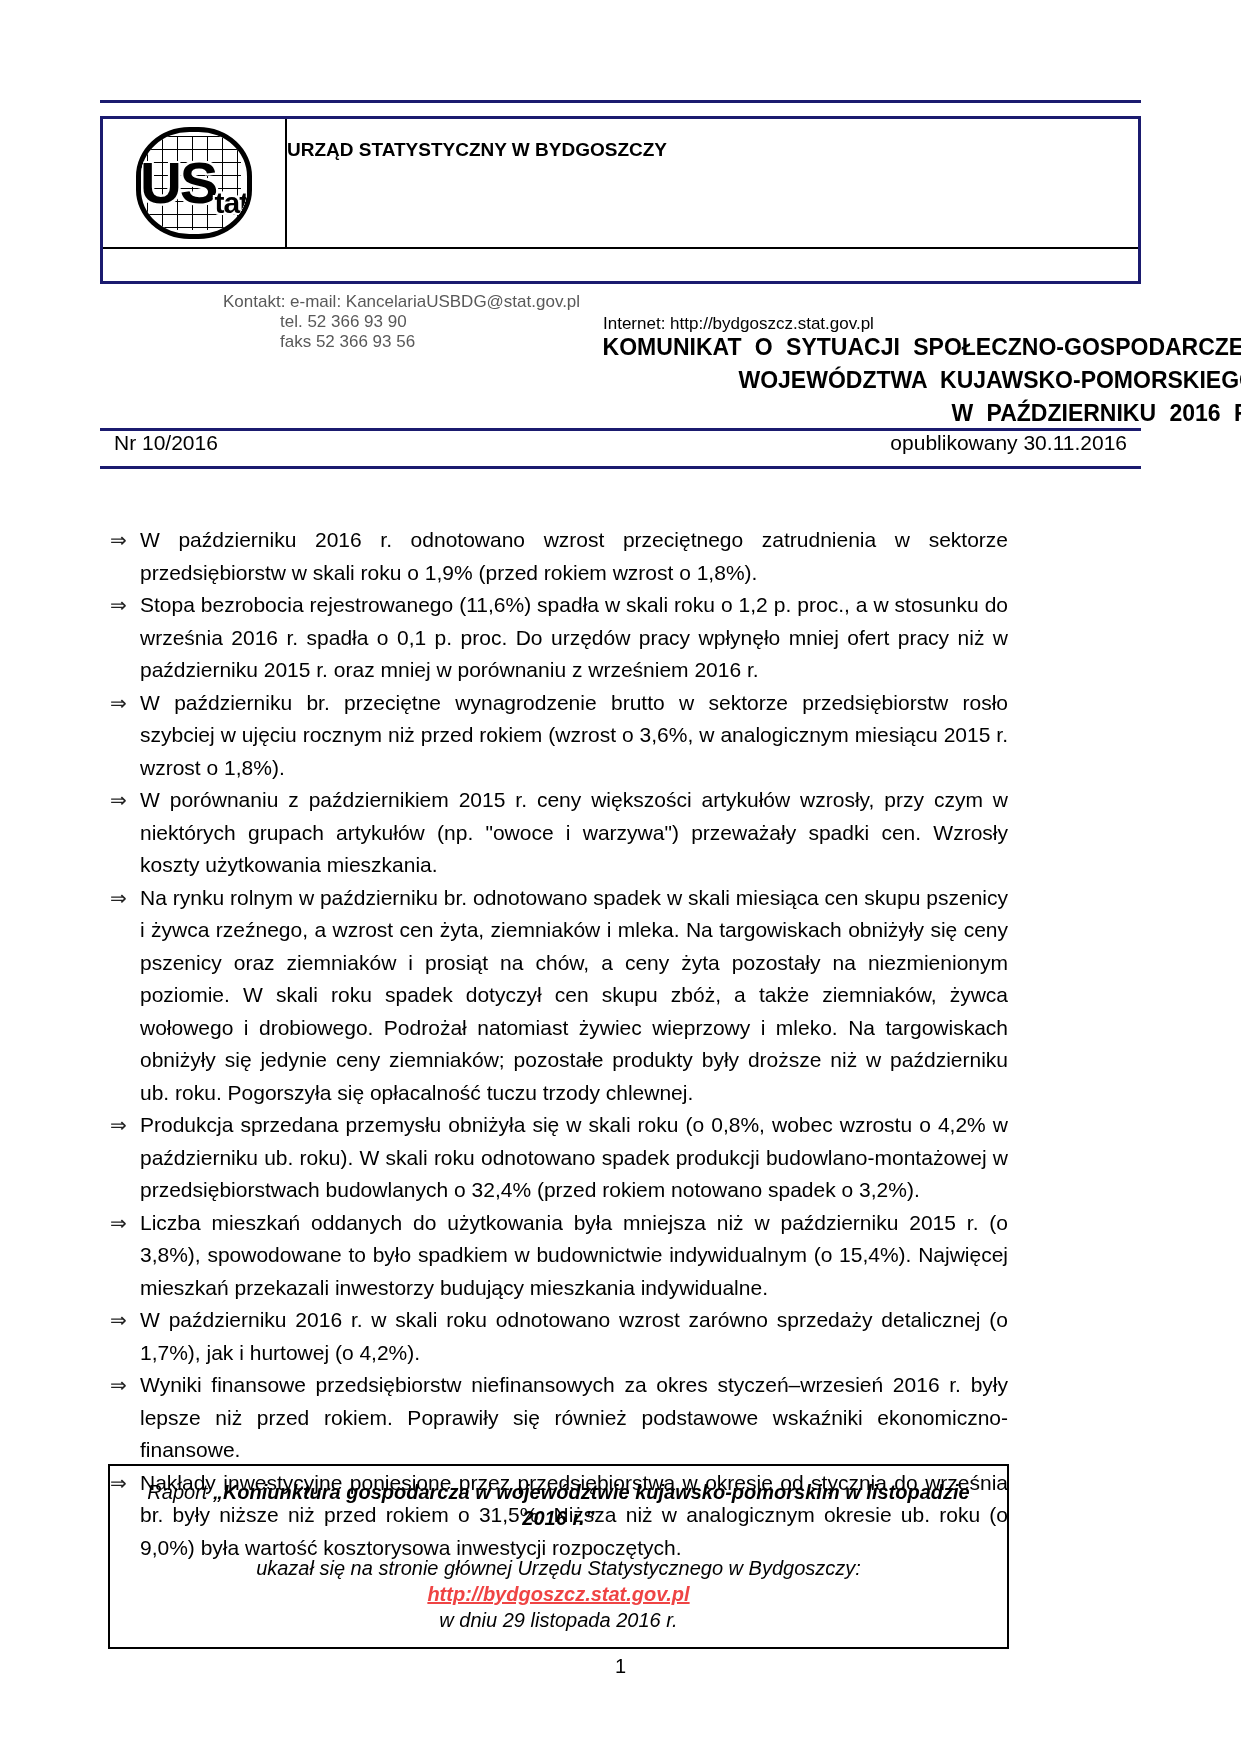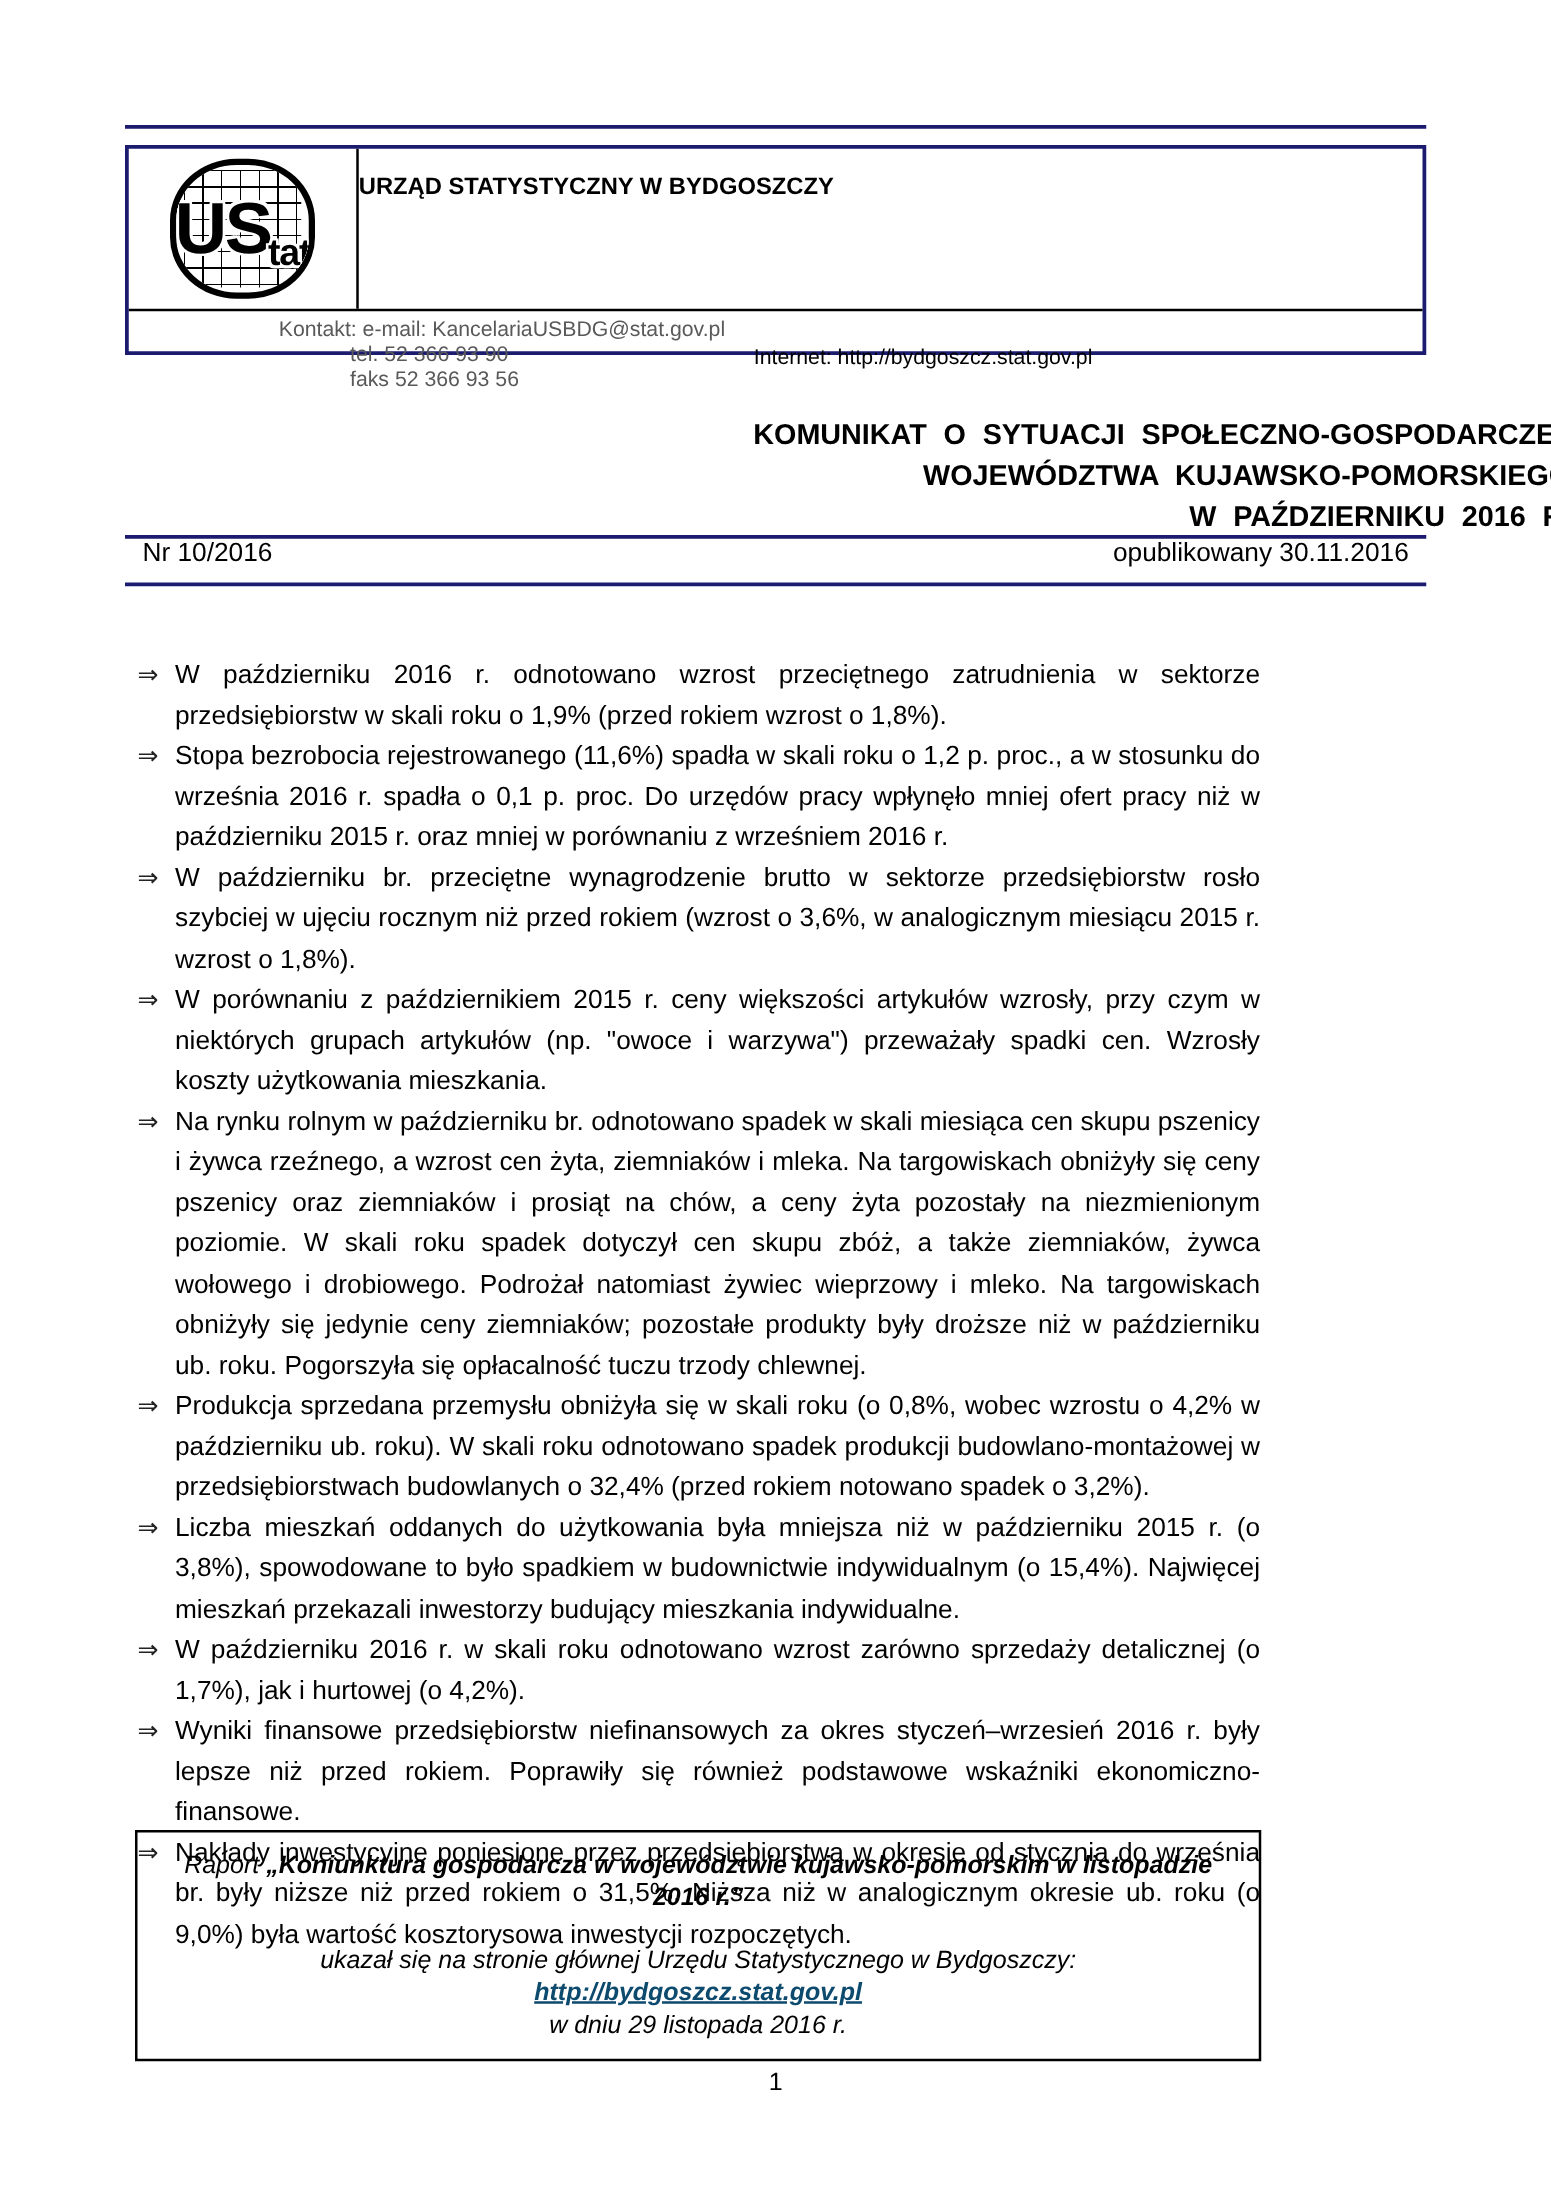--- a/index.html
+++ b/index.html
@@ -50,21 +50,21 @@
   }
   .logo-tat{
     font-size:30px;line-height:1;margin-left:-2px;margin-top:40px;letter-spacing:-1px;
     text-shadow:2px 0 0 #fff,-2px 0 0 #fff,0 2px 0 #fff,0 -2px 0 #fff,
                 2px 2px 0 #fff,-2px -2px 0 #fff,2px -2px 0 #fff,-2px 2px 0 #fff;
   }
   .addr-cell{
     flex:1;text-align:left;padding-top:17px;
     font-weight:bold;font-size:19px;line-height:27px;
   }
-  .header-row2{position:relative;height:66px;}
+  .header-row2{position:relative;height:66px;margin-top:38px;}
   .contact-block{
     position:absolute;left:120px;top:5px;
     font-size:17px;line-height:20px;color:#595959;
   }
   .contact-indent{margin-left:57px;}
   .internet-line{
     position:absolute;left:500px;top:27px;
     font-size:17px;color:#000000;
   }
   
@@ -94,21 +94,21 @@
   }
   
   .report-box{
     position:absolute;left:108px;top:1464px;width:901px;
     border:2px solid #000;box-sizing:border-box;
     text-align:center;font-style:italic;font-size:20px;line-height:26px;
     padding:13px 14px 14px 14px;
   }
   .rb-line1{margin-bottom:24px;}
   .rb-bold{font-weight:bold;}
-  .rb-link{font-weight:bold;text-decoration:underline;color:#0c4a6e;}
+  .rb-link{font-weight:bold;text-decoration:underline;color:#ef4444;}
   
   .page-num{
     position:absolute;left:0;top:1655px;width:100%;
     text-align:center;font-size:20px;
   }
 </style>
 </head>
 <body>
 
 <div class="page">

